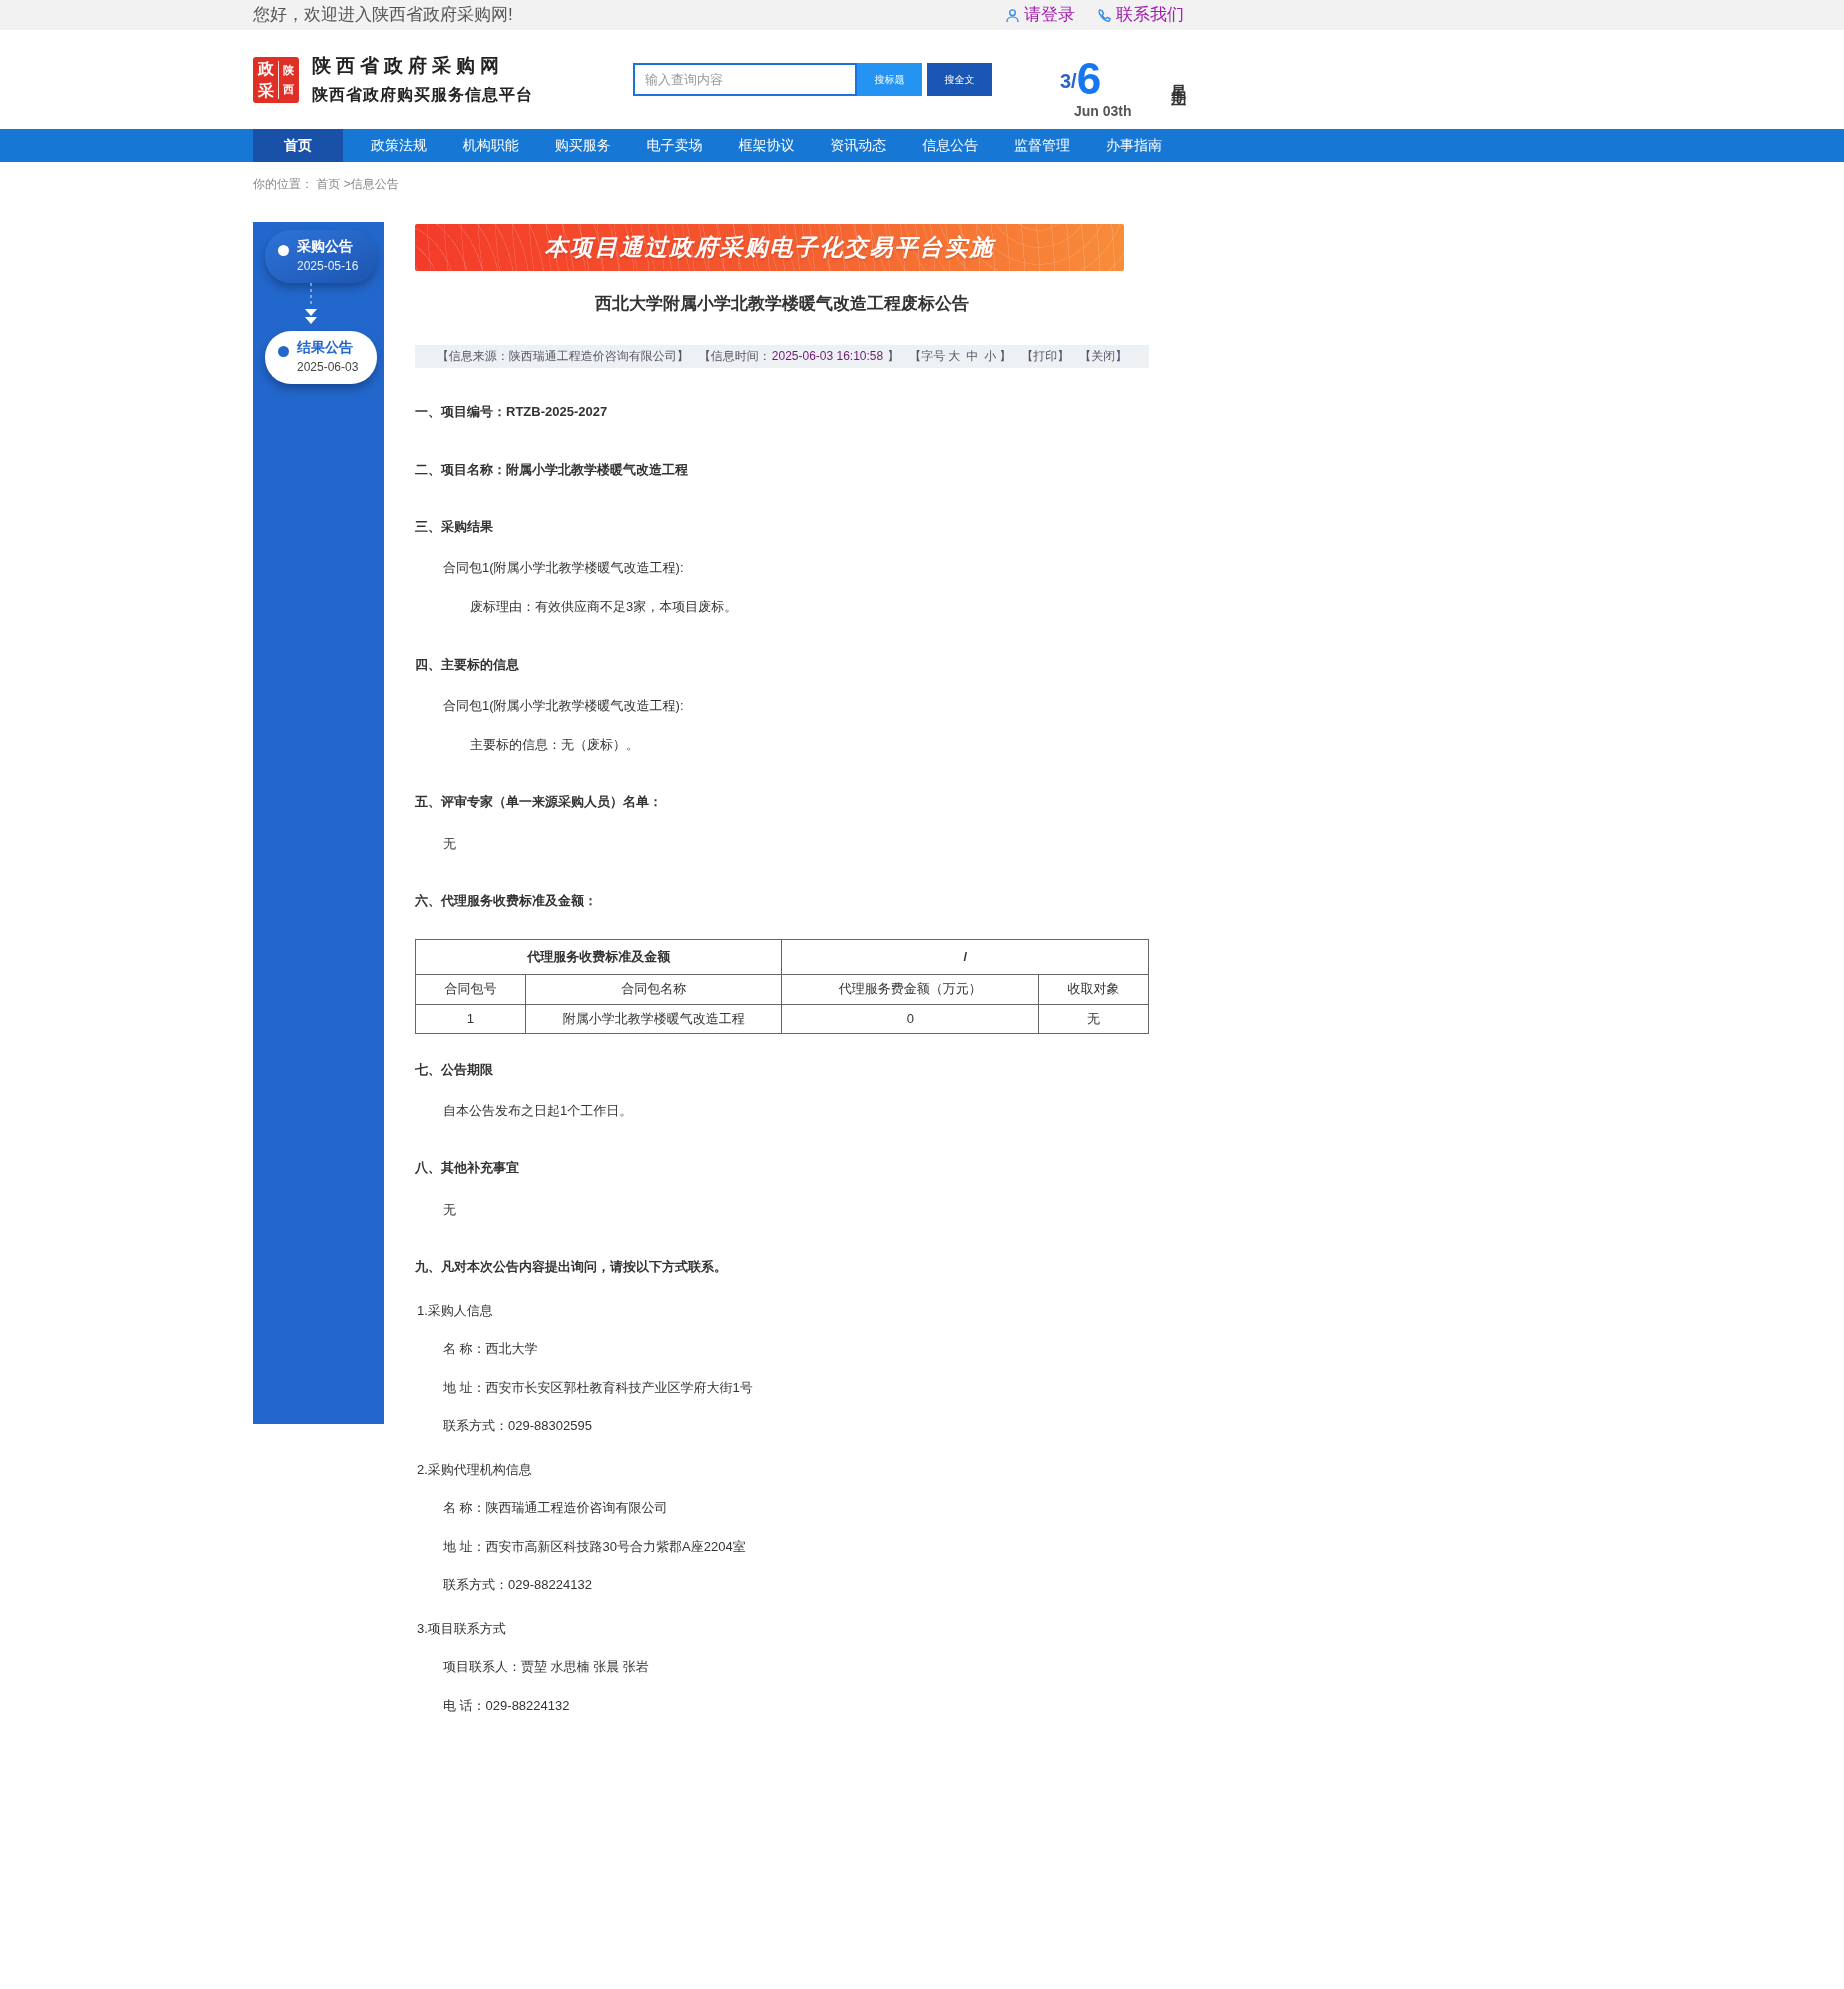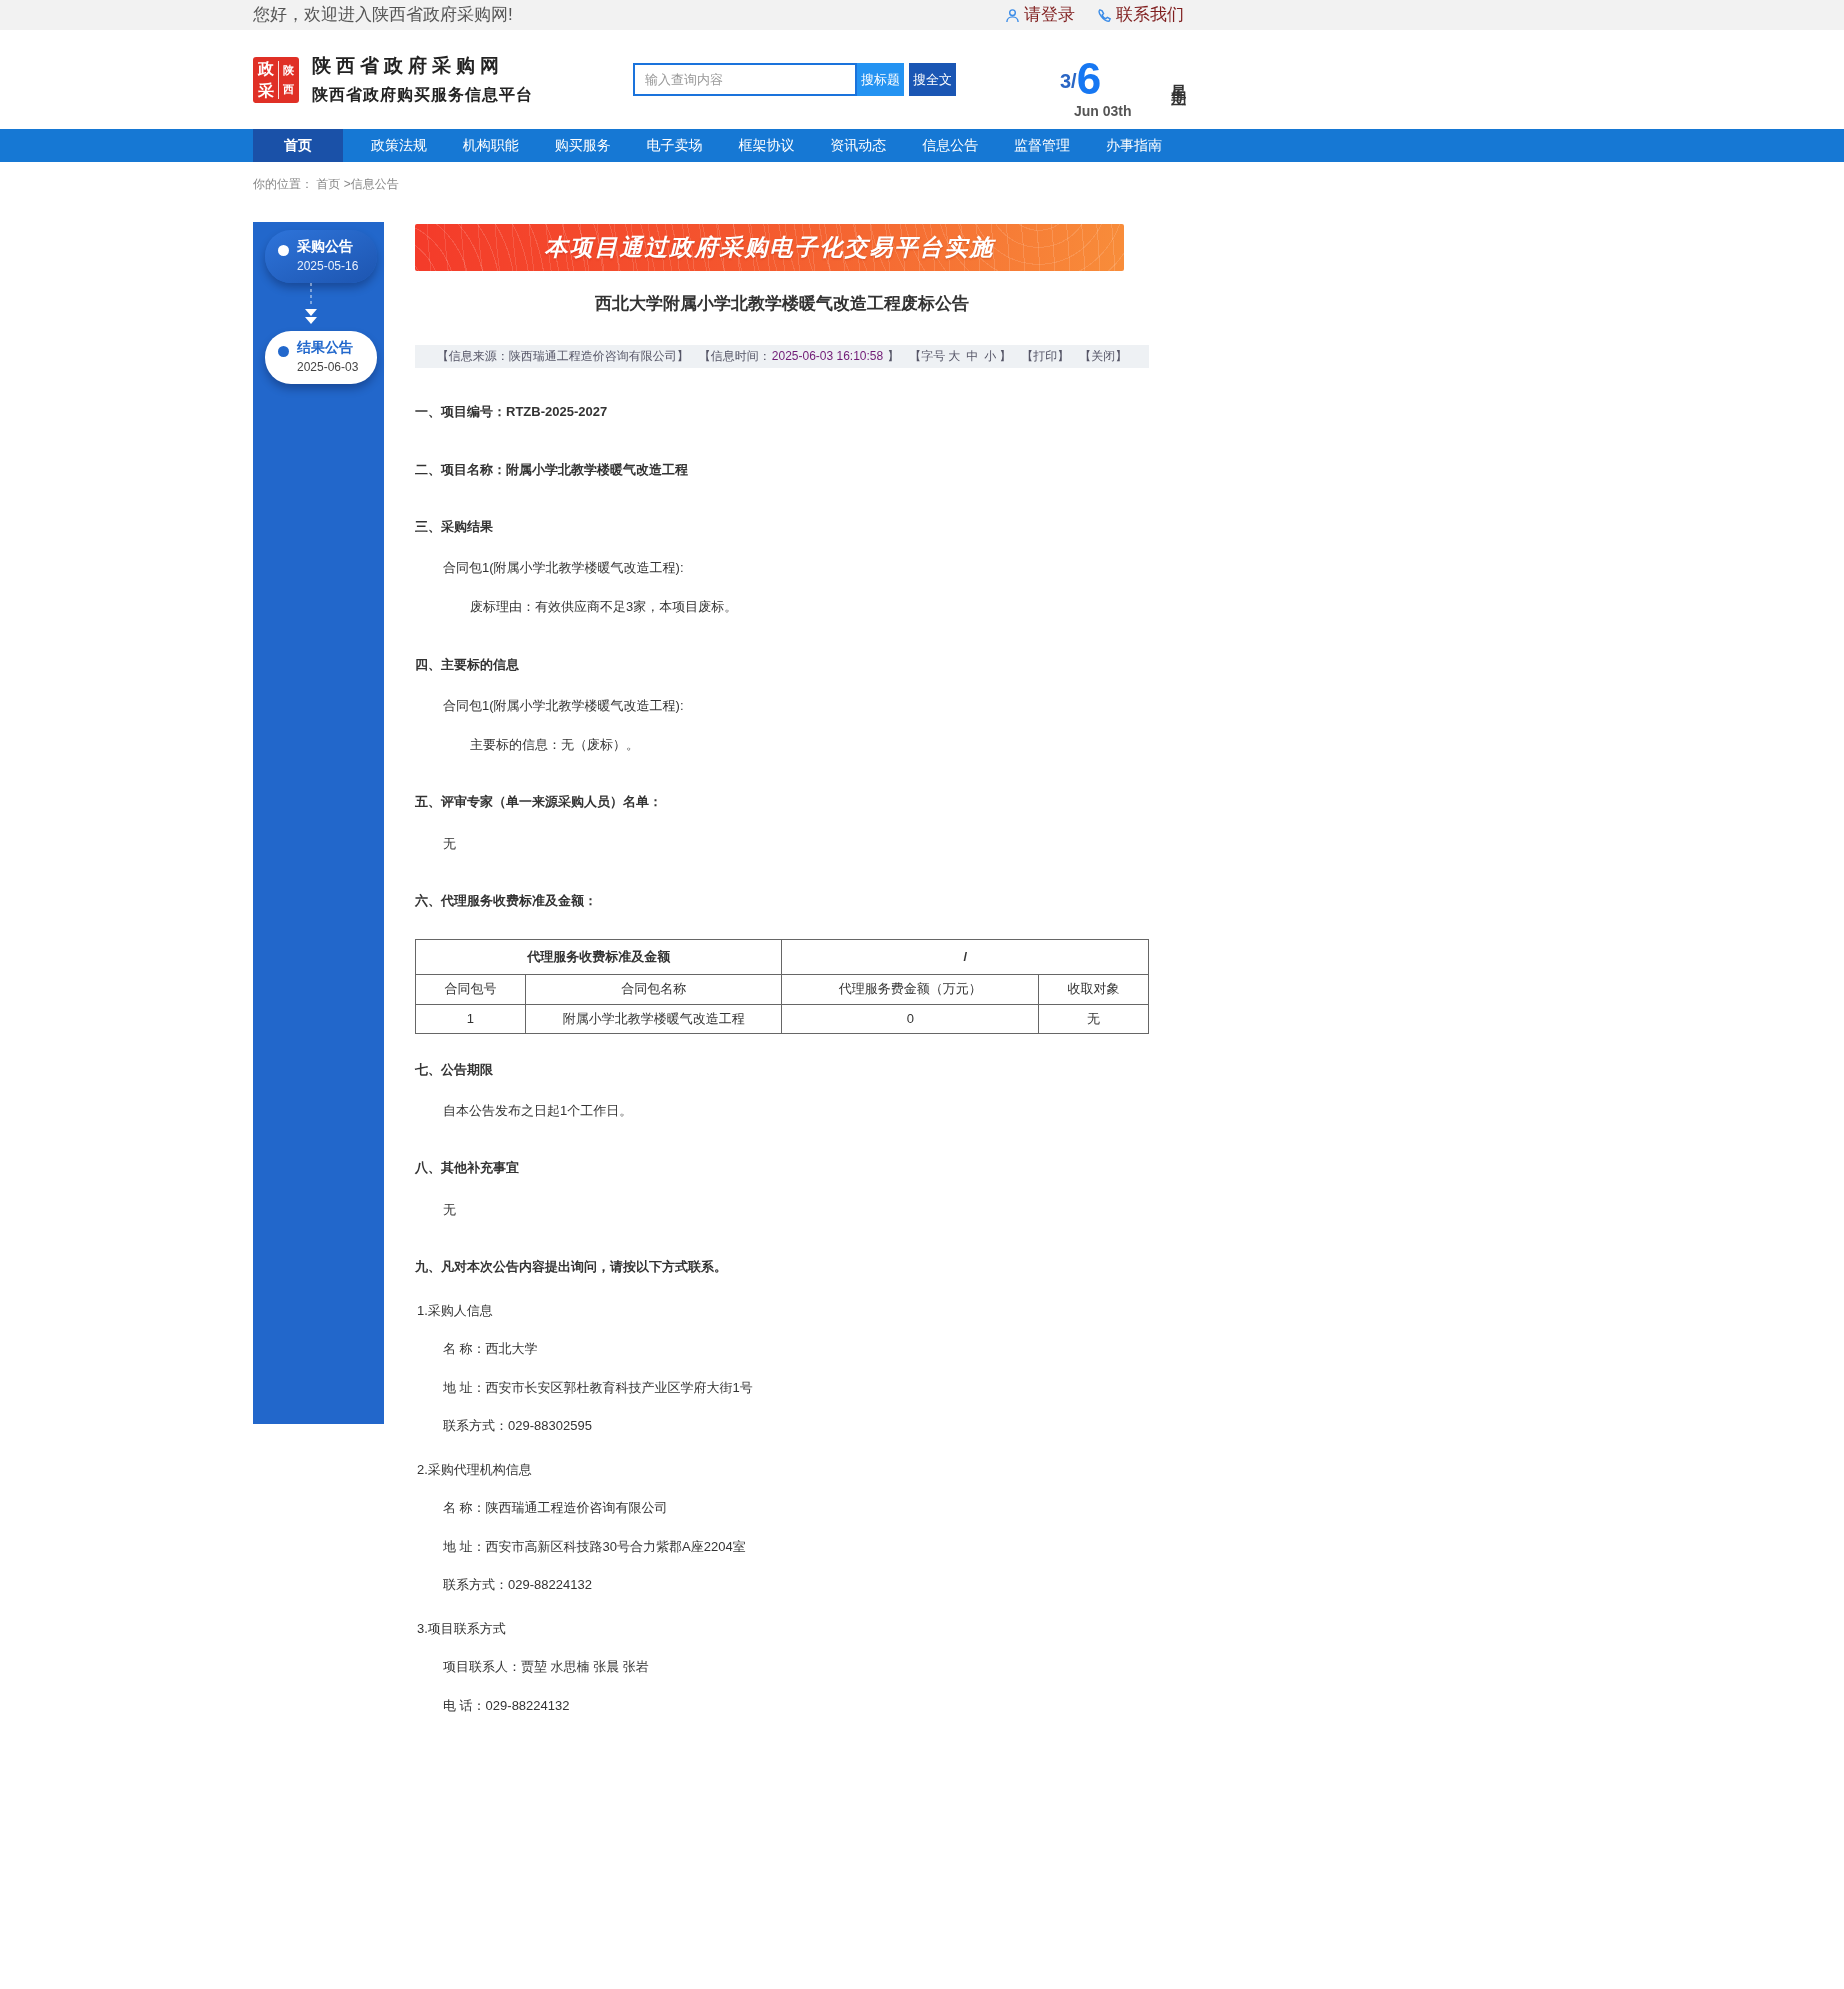--- a/index.html
+++ b/index.html
@@ -8,37 +8,37 @@
     width:1844px; min-height:1990px; background:#fff;
     font-family:"Liberation Sans","DejaVu Sans",sans-serif;
     color:#333; font-size:13px; line-height:1.25;
   }
   .container { width:931px; margin-left:253px; position:relative; }
 
   
   .topbar { height:30px; background:#f2f2f2; }
   .topbar .container { height:30px; display:flex; align-items:center; justify-content:space-between; font-size:17px; color:#555; }
   .tb-right { display:flex; align-items:center; gap:8px; }
-  .tb-link { display:flex; align-items:center; gap:4px; cursor:pointer; color:#7f1d1d; }
+  .tb-link { display:flex; align-items:center; gap:4px; cursor:pointer; color:#a21caf; }
   .tb-link + .tb-link { margin-left:14px; }
   .tb-ic { width:15px; height:15px; display:block; }
 
   
   .header { height:99px; background:#fff; }
   .header .container { height:99px; display:flex; align-items:center; }
   .logo { width:46px; height:46px; background:#e03026; border-radius:3px; display:flex; color:#fff; font-weight:bold; padding:4px 5px; }
   .logo-c1 { display:flex; flex-direction:column; justify-content:space-between; font-size:16px; line-height:1; }
   .logo-c2 { display:flex; flex-direction:column; justify-content:space-around; font-size:11px; line-height:1; margin-left:4px; padding-left:4px; border-left:1px solid rgba(255,255,255,.85); }
   .titles { margin-left:13px; }
   .t1 { font-size:19px; font-weight:bold; letter-spacing:5px; color:#222; }
   .t2 { font-size:16px; font-weight:bold; letter-spacing:1px; color:#222; margin-top:7px; }
   .search { position:absolute; left:380px; top:33px; display:flex; align-items:stretch; height:33px; }
   .search input { width:224px; border:2px solid #1a73dc; padding:0 10px; font-size:13px; color:#333; outline:none; }
   .search input::placeholder { color:#999; }
-  .s-btn { width:47px; border:none; color:#fff; font-size:13px; cursor:pointer; }
+  .s-btn { width:65px; border:none; color:#fff; font-size:10px; cursor:pointer; }
   .s-btn.title { background:#2493f2; }
   .s-btn.full { background:#1a56b4; margin-left:5px; }
   .datebox { position:absolute; left:807px; top:28px; }
   .d-row { display:flex; align-items:flex-end; }
   .d-small { font-size:20px; font-weight:bold; color:#2a66c4; padding-bottom:6px; }
   .d-big { font-size:44px; font-weight:bold; color:#1677f2; line-height:0.95; }
   .d-en { font-size:14px; font-weight:bold; color:#555; margin-top:3px; margin-left:14px; }
   .week { position:absolute; left:109px; top:14px; writing-mode:vertical-lr; text-orientation:upright; letter-spacing:6px; font-weight:bold; font-size:15px; color:#333; }
 
   

